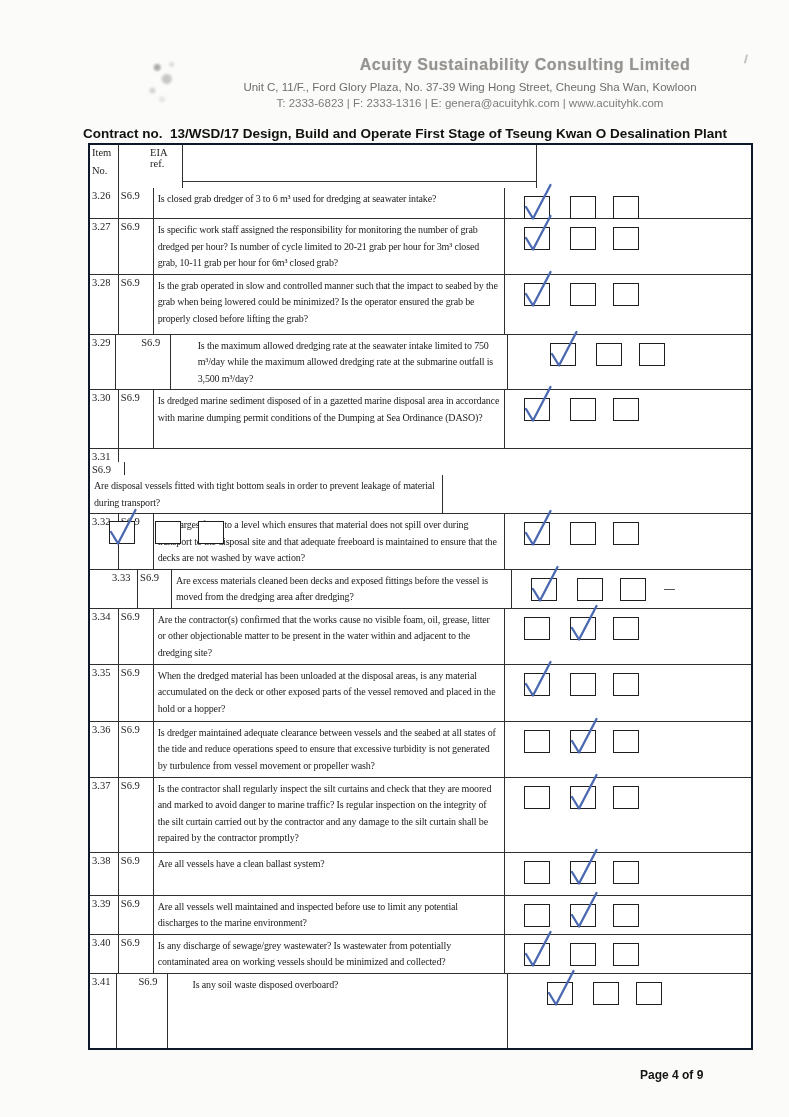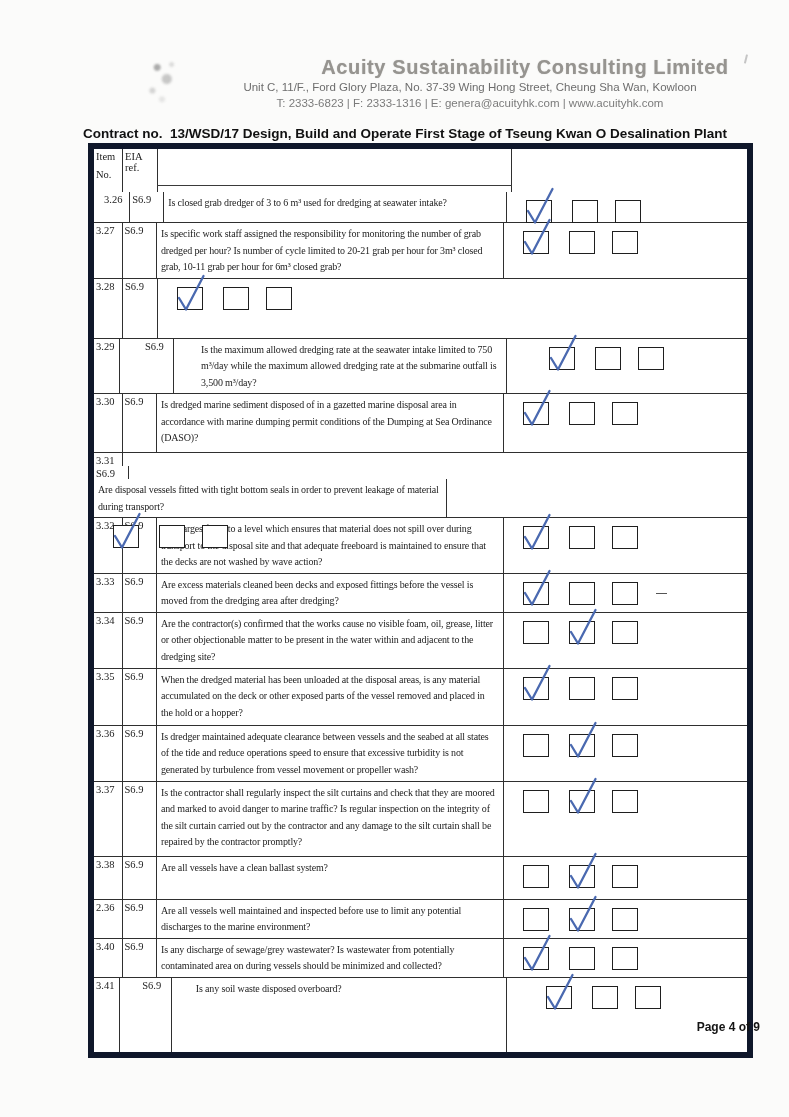--- a/index.html
+++ b/index.html
@@ -22,21 +22,21 @@
       radial-gradient(circle at 30% 70%, rgba(110,110,110,.35) 0 2px, transparent 4px),
       radial-gradient(circle at 70% 25%, rgba(120,120,120,.3) 0 2px, transparent 3px),
       radial-gradient(circle at 50% 85%, rgba(140,140,140,.25) 0 2px, transparent 4px);
     filter:blur(1.2px);
     opacity:.8;
   }
   .company-name{
     position:absolute;left:320px;top:56px;width:410px;
     text-align:center;
     font-family:"Liberation Sans", sans-serif;
-    font-size:20px;font-weight:bold;letter-spacing:.6px;
+    font-size:16px;font-weight:bold;letter-spacing:.6px;
     color:#969490;
     filter:blur(.4px);
     text-shadow:0 0 1px rgba(150,148,144,.6);
   }
   .company-address{
     position:absolute;left:160px;top:81px;width:620px;
     text-align:center;
     font-family:"Liberation Sans", sans-serif;
     font-size:11.5px;color:#6d6d6d;
   }
@@ -54,38 +54,38 @@
     position:absolute;left:60px;top:126px;width:690px;
     text-align:center;
     font-family:"Liberation Sans", sans-serif;
     font-size:13.5px;font-weight:bold;color:#111;
     white-space:pre-wrap;
   }
 
   
   .checklist-table{
     position:absolute;left:88px;top:143px;width:665px;
-    border:6px solid #0f172a;
+    border:2px solid #0f172a;
     background:#fff;
     box-sizing:border-box;
   }
   .trow{display:flex;border-top:1.5px solid #2f2f2f;}
-  .trow:first-child{border-top:none;padding-left:8px;}
+  .trow:first-child{border-top:none;}
   .cell{box-sizing:border-box;}
   .c-item{width:29px;border-right:1.5px solid #2f2f2f;padding:2px 1px 0 2px;font-size:10.5px;}
   .c-eia {width:35px;border-right:1.5px solid #2f2f2f;padding:2px 1px 0 2px;font-size:10.5px;}
   .c-q   {width:353px;border-right:1.5px solid #2f2f2f;padding:3px 4px 2px 4px;
           font-size:10px;line-height:16.5px;letter-spacing:-.15px;}
   .c-checks{width:248px;position:relative;}
 
   
   .thead{display:flex;height:43px;}
   .h-item,.h-eia{font-size:10.5px;padding:2px 1px 0 2px;box-sizing:border-box;}
   .h-item{width:29px;border-right:1.5px solid #2f2f2f;display:flex;flex-direction:column;gap:7px;}
-  .h-eia{width:35px;border-right:1.5px solid #2f2f2f;}
+  .h-eia{width:35px;border-right:1.5px solid #2f2f2f;margin-left:29px;}
   .h-q{width:353px;border-right:1.5px solid #2f2f2f;position:relative;}
   .h-checks{width:248px;position:relative;font-size:10.5px;}
   .h-q::after,.h-checks::after{
     content:"";position:absolute;left:-1px;right:-1px;bottom:6px;
     border-top:1.2px solid #3a3a3a;
   }
   .h-label{position:absolute;top:4px;}
   .h-na{left:24px;} .h-yes{left:66px;} .h-no{left:109px;} .h-photo{left:147px;}
 
   
@@ -100,23 +100,23 @@
     overflow:visible;pointer-events:none;
   }
   .tick path{fill:none;stroke:var(--tick,#4a69b0);stroke-width:2.3;
     stroke-linecap:round;stroke-linejoin:round;}
   .pen-dash{
     position:absolute;left:152px;top:19px;width:11px;height:0;
     border-top:1.6px solid #555;
   }
 
   .page-number{
-    position:absolute;left:640px;top:1020px;width:120px;
-    font-family:"Liberation Sans", sans-serif;
-    font-size:12px;font-weight:bold;color:#141414;text-align:right;
+    position:absolute;left:640px;top:1068px;width:120px;
+    font-family:"Liberation Sans", sans-serif;
+    font-size:12px;font-weight:bold;color:#141414;
   }
 </style>
 </head>
 <body>
 
 <div class="page">
 
   <div class="logo-smudge"></div>
   <div class="company-name">Acuity Sustainability Consulting Limited</div>
   <div class="company-address">Unit C, 11/F., Ford Glory Plaza, No. 37-39 Wing Hong Street, Cheung Sha Wan, Kowloon</div>
@@ -159,20 +159,21 @@
                 <path d="M7 25 L14 36.5 L31.5 3"></path>
               </svg>
             </span>
             <span class="box box-yes"></span>
             <span class="box box-no"></span>
           </div>
         </div>
         <div class="trow" style="min-height: 59px;">
           <div class="cell c-item">3.28</div>
           <div class="cell c-eia">S6.9</div>
+          <div class="cell c-q">Is the grab operated in slow and controlled manner such that the impact to seabed by the grab when being lowered could be minimized? Is the operator ensured the grab be properly closed before lifting the grab?</div>
           <div class="cell c-checks">
             <span class="box box-na">
               <svg class="tick" viewBox="0 0 37 41">
                 <path d="M7 25 L14 36.5 L31.5 3"></path>
               </svg>
             </span>
             <span class="box box-yes"></span>
             <span class="box box-no"></span>
           </div>
         </div>
@@ -225,21 +226,21 @@
           <div class="cell c-checks">
             <span class="box box-na">
               <svg class="tick" viewBox="0 0 37 41">
                 <path d="M7 25 L14 36.5 L31.5 3"></path>
               </svg>
             </span>
             <span class="box box-yes"></span>
             <span class="box box-no"></span>
           </div>
         </div>
-        <div class="trow" style="min-height: 38px;">
+        <div class="trow" style="min-height: 38px; padding-left: 20px;">
           <div class="cell c-item">3.33</div>
           <div class="cell c-eia">S6.9</div>
           <div class="cell c-q">Are excess materials cleaned been decks and exposed fittings before the vessel is moved from the dredging area after dredging?</div>
           <div class="cell c-checks">
             <span class="box box-na">
               <svg class="tick" viewBox="0 0 37 41">
                 <path d="M7 25 L14 36.5 L31.5 3"></path>
               </svg>
             </span>
             <span class="box box-yes"></span>
@@ -311,37 +312,37 @@
             <span class="box box-na"></span>
             <span class="box box-yes">
               <svg class="tick" viewBox="0 0 37 41">
                 <path d="M7 25 L14 36.5 L31.5 3"></path>
               </svg>
             </span>
             <span class="box box-no"></span>
           </div>
         </div>
         <div class="trow" style="min-height: 38px;">
-          <div class="cell c-item">2.36</div>
+          <div class="cell c-item">3.39</div>
           <div class="cell c-eia">S6.9</div>
           <div class="cell c-q">Are all vessels well maintained and inspected before use to limit any potential discharges to the marine environment?</div>
           <div class="cell c-checks">
             <span class="box box-na"></span>
             <span class="box box-yes">
               <svg class="tick" viewBox="0 0 37 41">
                 <path d="M7 25 L14 36.5 L31.5 3"></path>
               </svg>
             </span>
             <span class="box box-no"></span>
           </div>
         </div>
         <div class="trow" style="min-height: 35px;">
           <div class="cell c-item">3.40</div>
           <div class="cell c-eia">S6.9</div>
-          <div class="cell c-q">Is any discharge of sewage/grey wastewater? Is wastewater from potentially contaminated area on during vessels should be minimized and collected?</div>
+          <div class="cell c-q">Is any discharge of sewage/grey wastewater? Is wastewater from potentially contaminated area on working vessels should be minimized and collected?</div>
           <div class="cell c-checks">
             <span class="box box-na">
               <svg class="tick" viewBox="0 0 37 41">
                 <path d="M7 25 L14 36.5 L31.5 3"></path>
               </svg>
             </span>
             <span class="box box-yes"></span>
             <span class="box box-no"></span>
           </div>
         </div>

